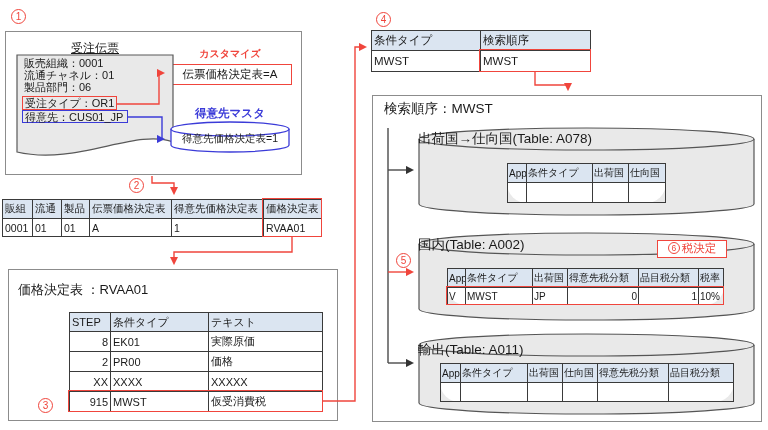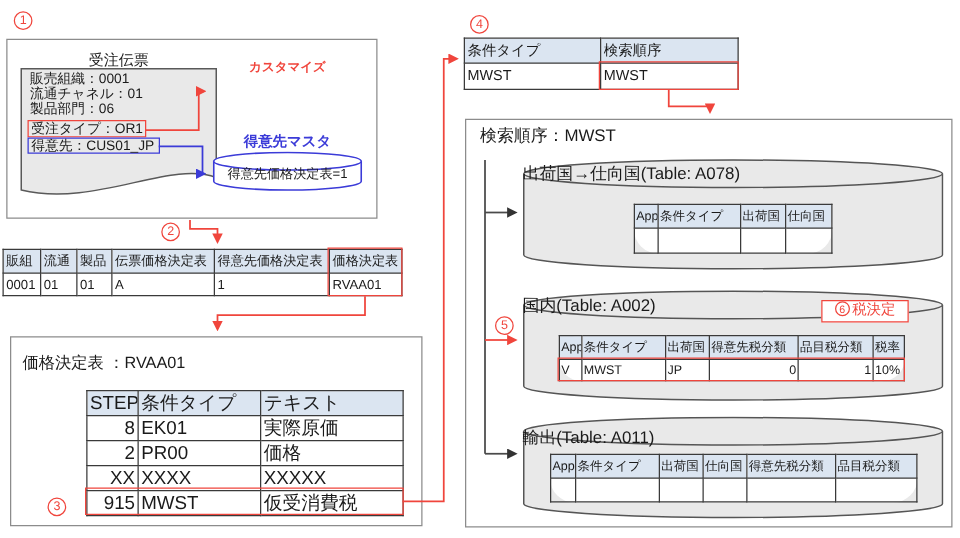--- a/index.html
+++ b/index.html
@@ -21,21 +21,21 @@
   .cylsvg{position:absolute;z-index:1;}
   .overlay{position:absolute;left:0;top:0;z-index:20;pointer-events:none;}
   
   .doc-title{position:absolute;left:16px;top:40px;width:158px;text-align:center;font-size:12px;}
   .doc-line{position:absolute;left:24px;font-size:11px;white-space:nowrap;line-height:12px;}
   .doc-frame{position:absolute;left:22px;height:13.5px;font-size:11px;line-height:12.5px;
              padding-left:2px;box-sizing:border-box;white-space:nowrap;background:#e9e9e9;}
   
   .t2{left:2px;top:199px;width:319px;font-size:10.5px;}
   .t2 tr.h{height:19px;margin-top:24px;} .t2 tr.d{height:18px;}
-  .t3{left:69px;top:312px;width:253px;font-size:15px;}
+  .t3{left:69px;top:312px;width:253px;font-size:11px;}
   .t3 tr.h{height:19px;} .t3 tr.d{height:20px;}
   .t4{left:371px;top:30px;width:219px;font-size:11.5px;}
   .t4 tr.h{height:20px;} .t4 tr.d{height:21px;}
   .ta{font-size:10px;border-radius:20px;}
   .ta th,.ta td{padding:0 1px;}
   .ta1{left:507px;top:163px;width:158px;} .ta1 tr.h{height:19px;} .ta1 tr.d{height:20px;}
   .ta2{left:447px;top:268px;width:276px;} .ta2 tr.h{height:19px;} .ta2 tr.d{height:17px;}
   .ta3{left:440px;top:363px;width:293px;} .ta3 tr.h{height:19px;} .ta3 tr.d{height:19px;}
   .cyl-title{position:absolute;left:418px;width:337px;text-align:left;font-size:13.5px;z-index:6;white-space:nowrap;}
   .red{color:#f0453c;} .blue{color:#3b3bd8;}
@@ -45,28 +45,29 @@
 
 <div class="canvas">
 
   <div class="badge" style="left:11px;top:9px;">1</div>
 
   <div class="box" style="left:5px;top:31px;width:297px;height:144px;"></div>
 
   <svg class="abs" style="left:16px;top:54px;z-index:1;" width="158" height="108" viewBox="0 0 158 108">
     <path d="M1 1 H157 V88 C120 74 60 112 1 98 Z" fill="#e9e9e9" stroke="#595959" stroke-width="1.2"></path>
   </svg>
-  <div class="doc-title" style="z-index:2;">受注伝票</div>
+  <div class="doc-title" style="z-index:2;text-decoration:underline;">受注伝票</div>
   <div class="doc-line" style="top:57px;z-index:2;">販売組織：0001</div>
   <div class="doc-line" style="top:69px;z-index:2;">流通チャネル：01</div>
   <div class="doc-line" style="top:81px;z-index:2;">製品部門：06</div>
   <div class="doc-frame" style="top:96px;width:95px;border:1.3px solid #f0453c;z-index:2;">受注タイプ：OR1</div>
   <div class="doc-frame" style="top:109.5px;width:106px;border:1.3px solid #3b3bd8;z-index:2;">得意先：CUS01_JP</div>
 
   <div class="lbl red" style="left:168px;top:47px;width:124px;text-align:center;font-size:10px;font-weight:bold;">カスタマイズ</div>
+  <div class="abs" style="left:168px;top:64px;width:124px;height:21px;border:1.5px solid #f0453c;box-sizing:border-box;text-align:center;font-size:11.5px;line-height:19px;background:#fff;white-space:nowrap;">伝票価格決定表=A</div>
 
   <div class="lbl blue" style="left:170px;top:106px;width:120px;text-align:center;font-size:11.5px;font-weight:bold;">得意先マスタ</div>
   <svg class="abs" style="left:170px;top:121px;z-index:1;" width="120" height="33" viewBox="0 0 120 33">
     <path d="M1 8 V24 A59 7 0 0 0 119 24 V8" fill="#ffffff" stroke="#3b3bd8" stroke-width="1.3"></path>
     <ellipse cx="60" cy="8" rx="59" ry="7" fill="#ffffff" stroke="#3b3bd8" stroke-width="1.3"></ellipse>
   </svg>
   <div class="lbl" style="left:170px;top:132px;width:120px;text-align:center;font-size:10.5px;z-index:2;">得意先価格決定表=1</div>
 
   <div class="badge" style="left:129px;top:178px;">2</div>
 

